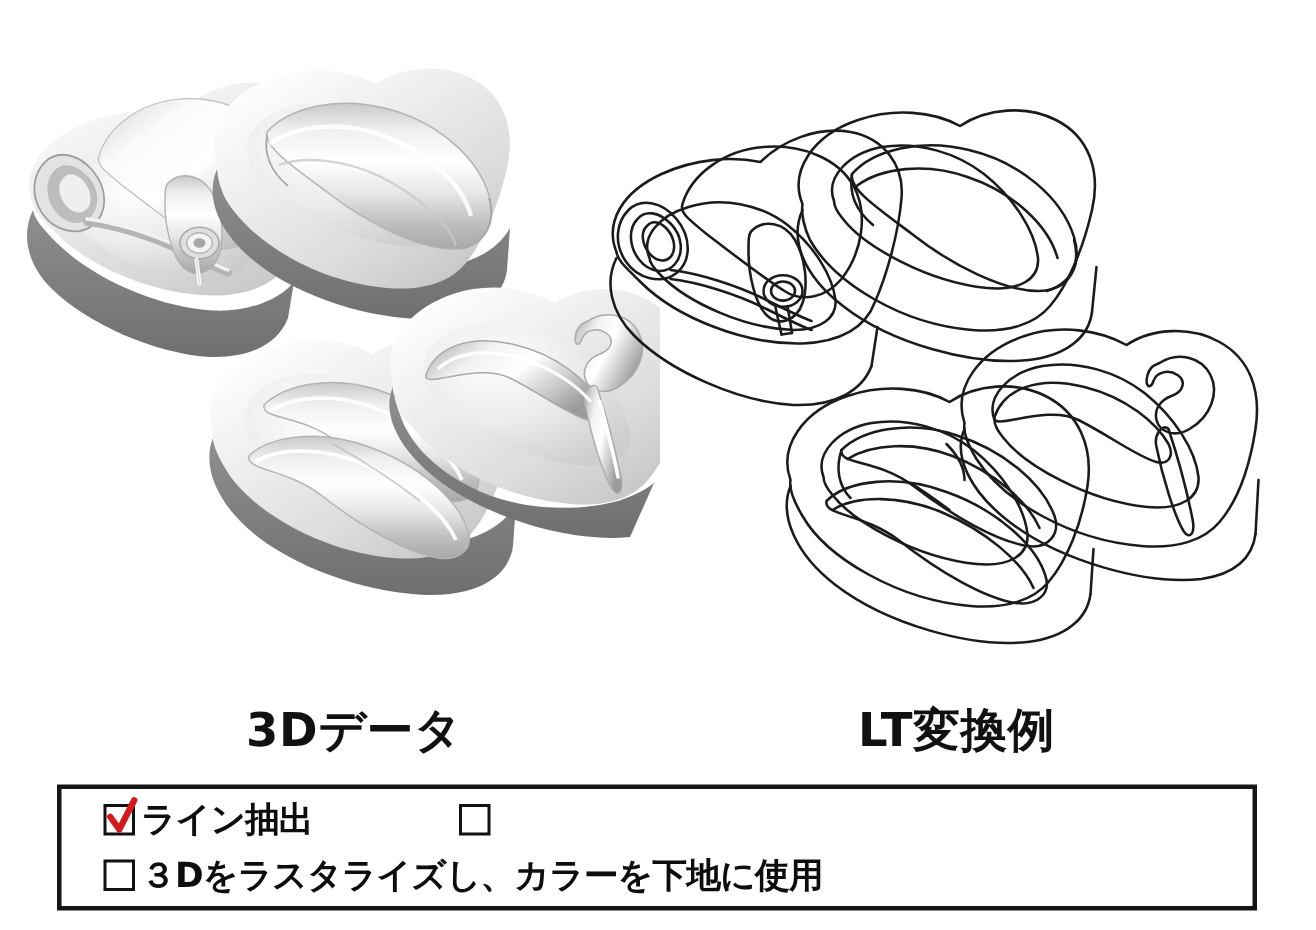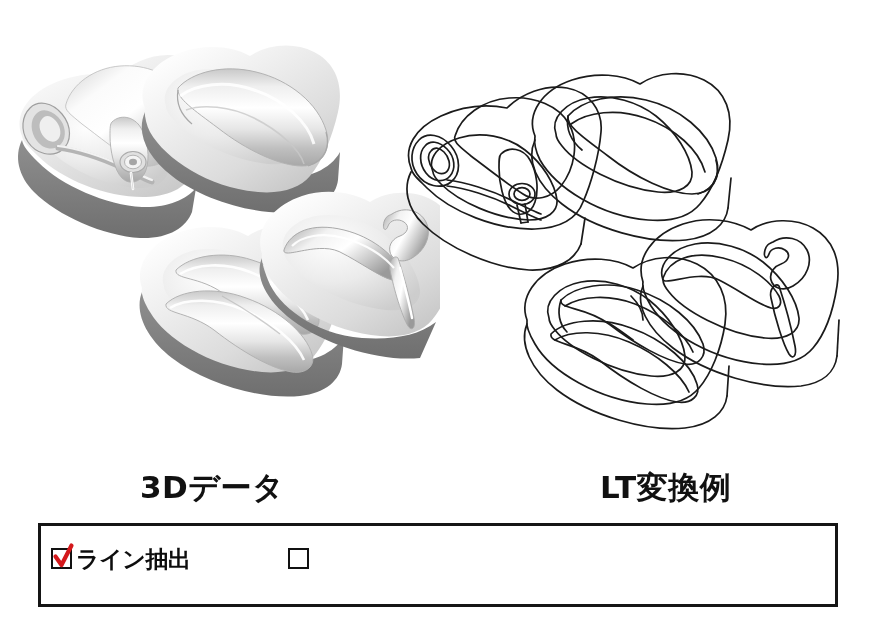--- a/index.html
+++ b/index.html
@@ -45,44 +45,44 @@
     position: absolute;
     top: 0;
     font-family: "DejaVu Sans", "Liberation Sans", sans-serif;
     font-weight: bold;
     font-size: 31px;
     line-height: 46px;
     letter-spacing: 0.5px;
     color: #111111;
     white-space: nowrap;
   }
-  #caption-3d { left: 140px; }
-  #caption-lt { left: 600px; }
+  #caption-3d { left: 164px; }
+  #caption-lt { left: 572px; }
 
   
   .option-frame {
     position: absolute;
     left: 38px;
     top: 523px;
     width: 800px;
     height: 84px;
     box-sizing: border-box;
     border: 3px solid #151515;
     background: #ffffff;
   }
   .option-grid {
     position: absolute;
-    left: 0; top: 12px;
+    left: 0; top: 0;
     width: 100%;
     height: 100%;
     display: grid;
     grid-template-columns: 237px 1fr;
     grid-template-rows: 1fr 1fr;
     align-items: center;
-    padding: 2px 0 2px 10px;
+    padding: 2px 0 2px 28px;
     box-sizing: border-box;
     border-radius: 24px;
   }
   .option-item {
     display: flex;
     align-items: center;
     gap: 2px;
     white-space: nowrap;
   }
   .checkbox {
@@ -429,17 +429,21 @@
           </svg>
         </span>
         <span class="option-label">ライン抽出</span>
       </div>
 
 
       <div class="option-item">
         <span class="checkbox"></span>
       </div>
 
+      <div class="option-item">
+        <span class="checkbox"></span>
+        <span class="option-label">３Dをラスタライズし、カラーを下地に使用</span>
+      </div>
 
     </div>
   </div>
 
 </div>
 
 </body></html>

